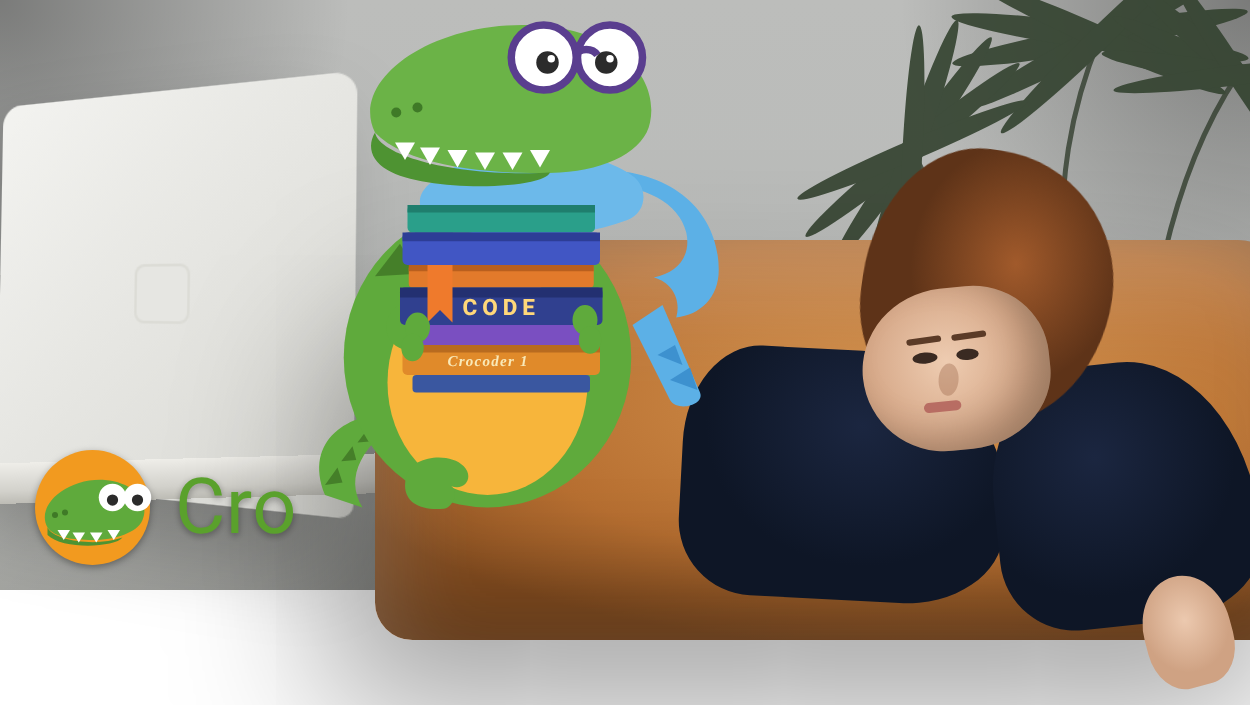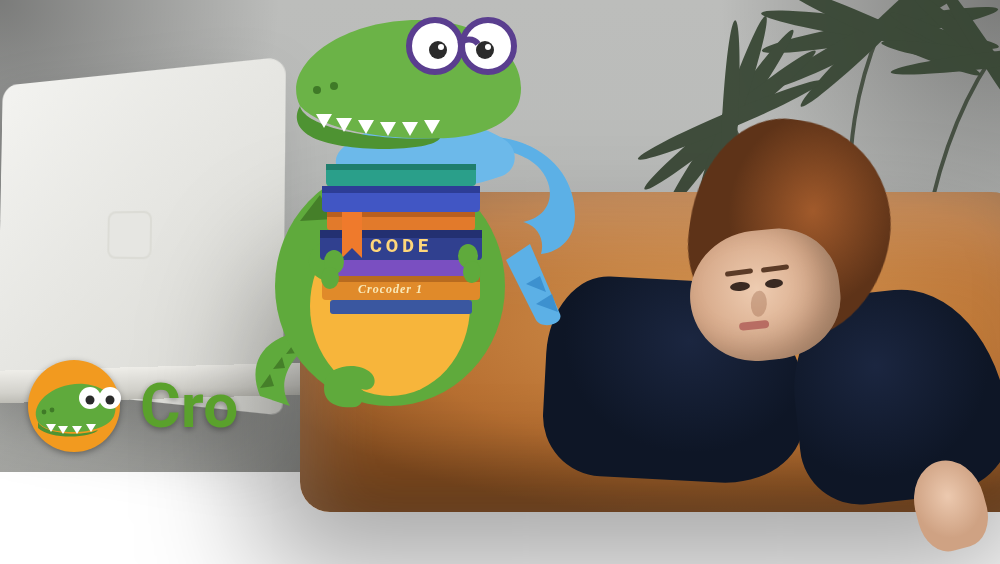--- a/index.html
+++ b/index.html
@@ -149,21 +149,21 @@
   
   .logo {
     position: absolute;
     left: 26px; bottom: 18px;
     display: flex; align-items: center; gap: 18px;
     filter: drop-shadow(0 2px 3px rgba(0,0,0,.35));
   }
   .logo svg { width: 96px; height: 96px; display: block; }
   .brand {
     display: flex; align-items: baseline; gap: 2px;
-    font-weight: 700; font-size: 62px; letter-spacing: .5px; line-height: 1;
+    font-weight: 400; font-size: 62px; letter-spacing: .5px; line-height: 1;
   }
   .brand .cro { color: #5aa12c; }
   .brand .coder { color: #ffffff; }
 
   
   .book-label {
     font-family: "Segoe UI", Roboto, Arial, sans-serif;
     font-weight: 800; fill: #ffd77a; letter-spacing: 4px;
   }
   .book-label-sm {

